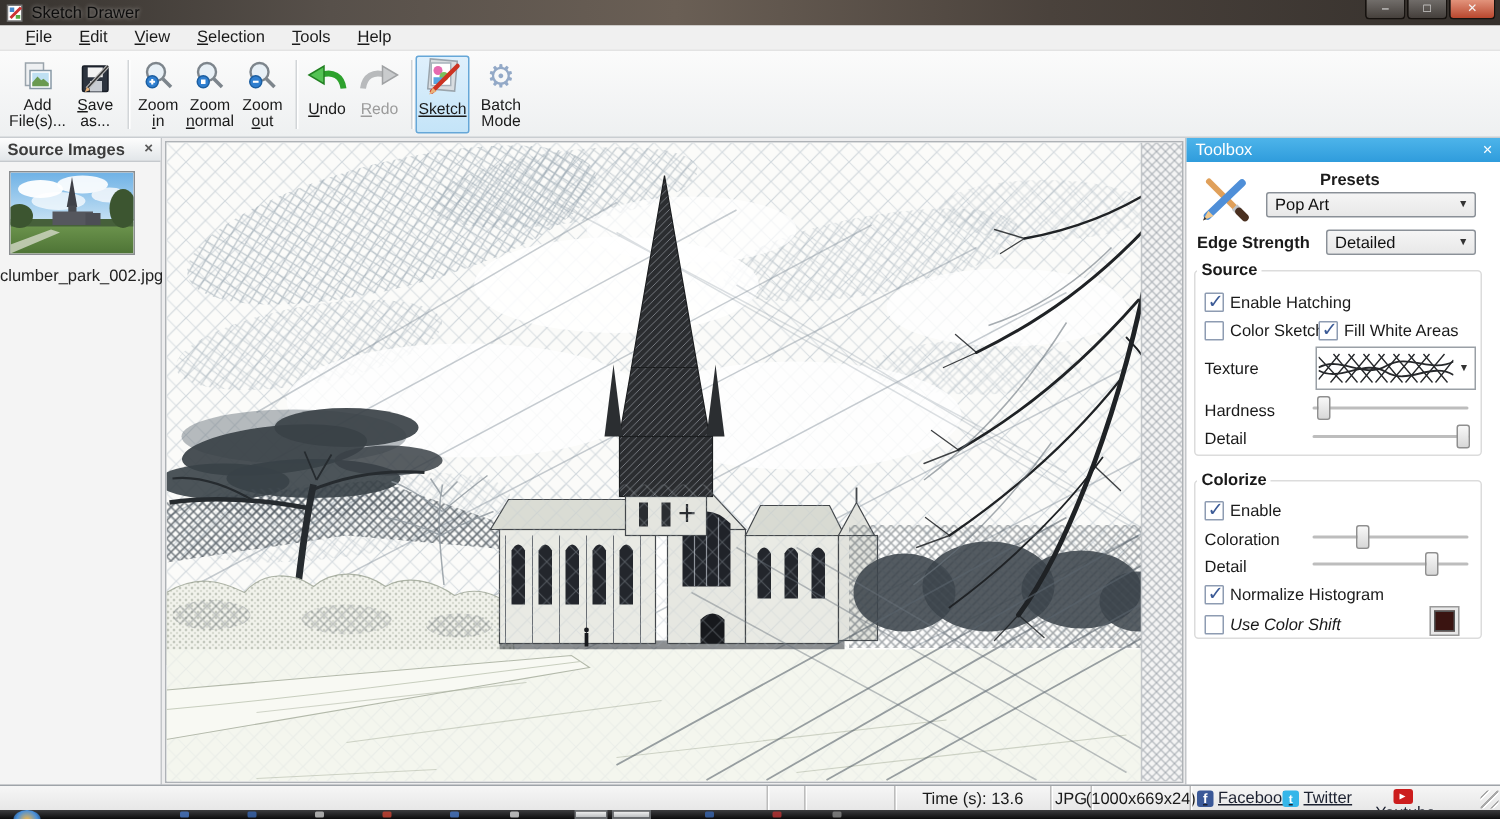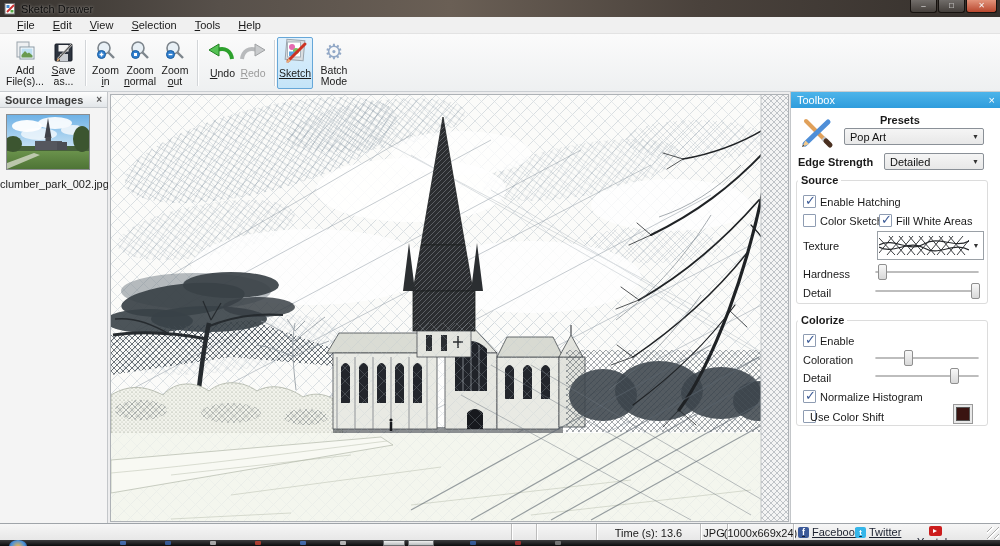--- a/index.html
+++ b/index.html
@@ -191,21 +191,21 @@
           <line x1="13.5" y1="12.5" x2="19" y2="18" stroke="#7d858c" stroke-width="2.4"></line>
           <circle cx="6.5" cy="14.5" r="4" fill="#2f7fd0" stroke="#1c5ea0"></circle>
           <path d="M4.6,14.5 H8.4" stroke="#fff" stroke-width="1.4"></path>
         </svg>
       </div>
       <div class="tlabel"><span>Zoom</span><br><span><span class="mn">o</span><span>ut</span></span></div>
     </div>
 
     <div class="tsep" style="left:197px;"></div>
 
-    <div class="tbtn" style="left:200px;width:36px;align-items:flex-end;">
+    <div class="tbtn" style="left:200px;width:36px;">
       <div class="ticon">
         <svg width="28" height="22" viewBox="0 0 28 22">
           <path d="M10,8 C18,5 24,9 25,17" stroke="#2da12d" stroke-width="4" fill="none"></path>
           <polygon points="2,8 12,2 12,14" fill="#54c254" stroke="#228022"></polygon>
         </svg>
       </div>
       <div class="tlabel" style="margin-top:4px;"><span class="mn">U</span><span>ndo</span></div>
     </div>
 
     <div class="tbtn disabled" style="left:236px;width:34px;">
@@ -573,21 +573,21 @@
     <div class="tb-label" style="left:12px;top:280px;">Detail</div>
     <div class="slider" style="left:84px;top:275px;">
       <div class="track"></div>
       <div class="sthumb" style="left: 72%;"></div>
     </div>
 
     <div class="cb checked" style="left:12px;top:298px;"></div>
     <div class="cb-label" style="left:29px;top:299px;">Normalize Histogram</div>
 
     <div class="cb" style="left:12px;top:318px;"></div>
-    <div class="cb-label" style="left:19px;top:319px;">Use Color Shift</div>
+    <div class="cb-label" style="left:29px;top:319px;font-style:italic;">Use Color Shift</div>
 
     <div class="swatch-frame" style="left:162px;top:312px;">
       <div class="swatch" style="background: rgb(58, 20, 17);"></div>
     </div>
 
   </div>
 
   <div class="statusbar">
     <div class="scell" style="left:511px;width:25px;"></div>
     <div class="scell" style="left:536px;width:60px;"></div>

